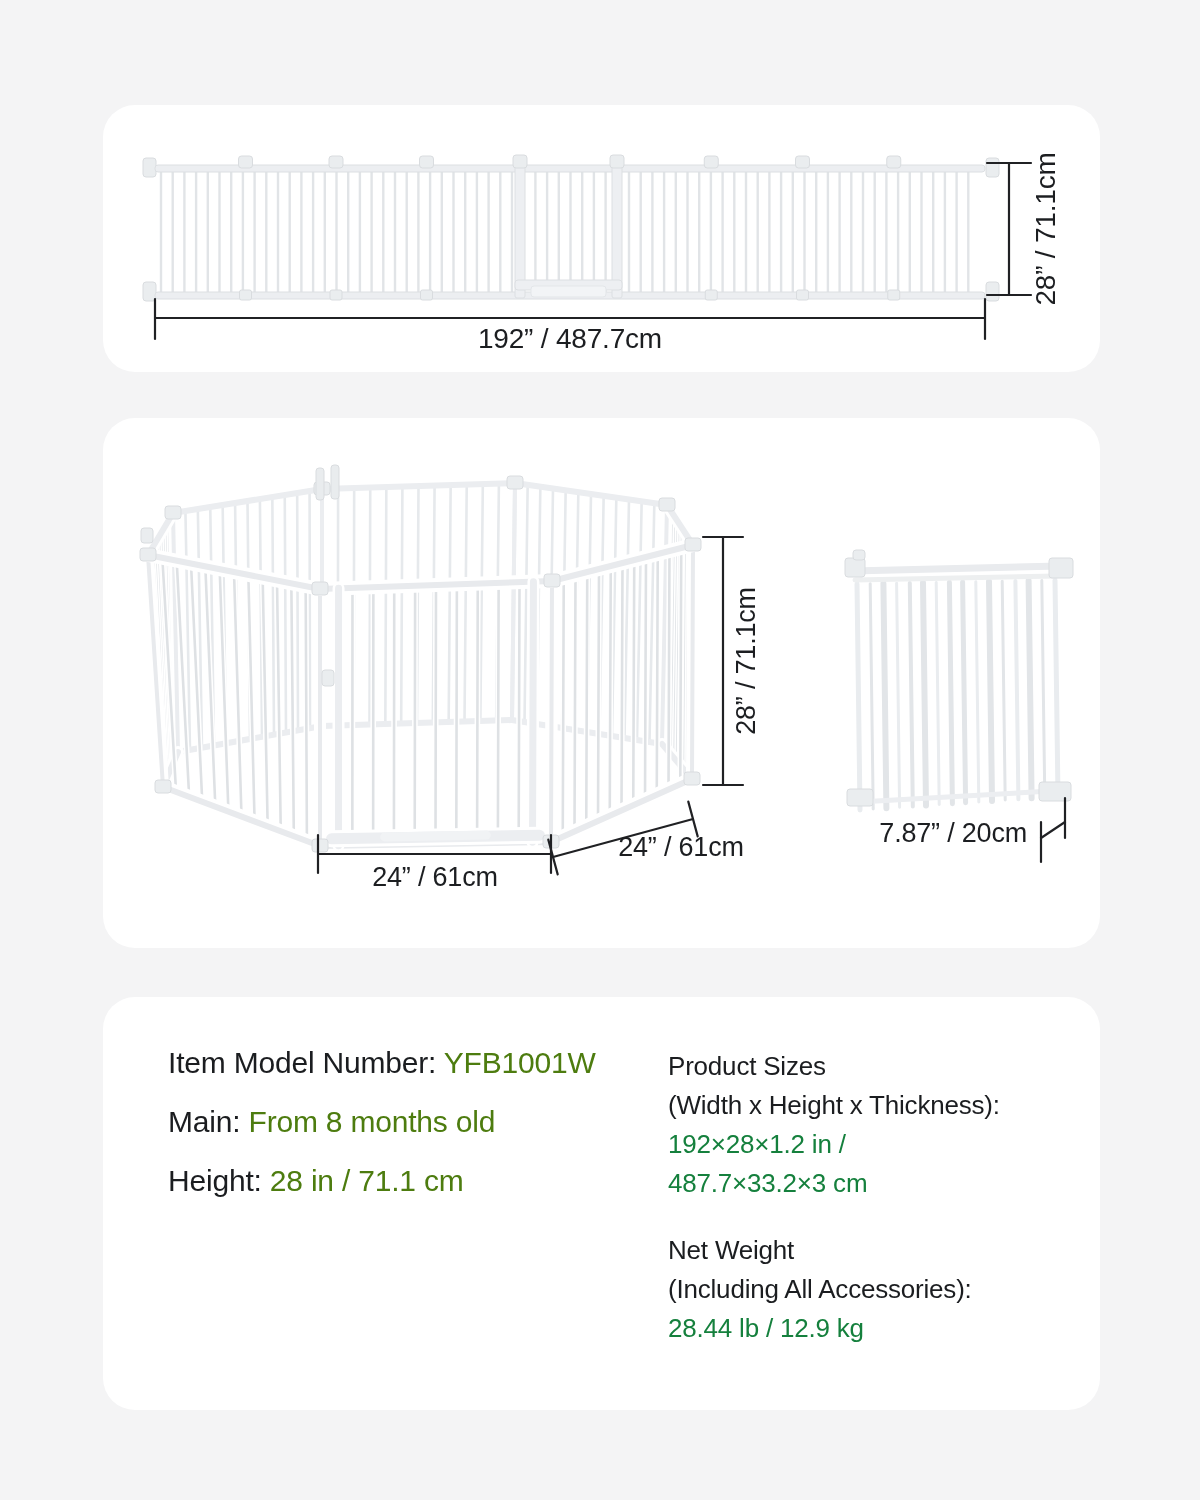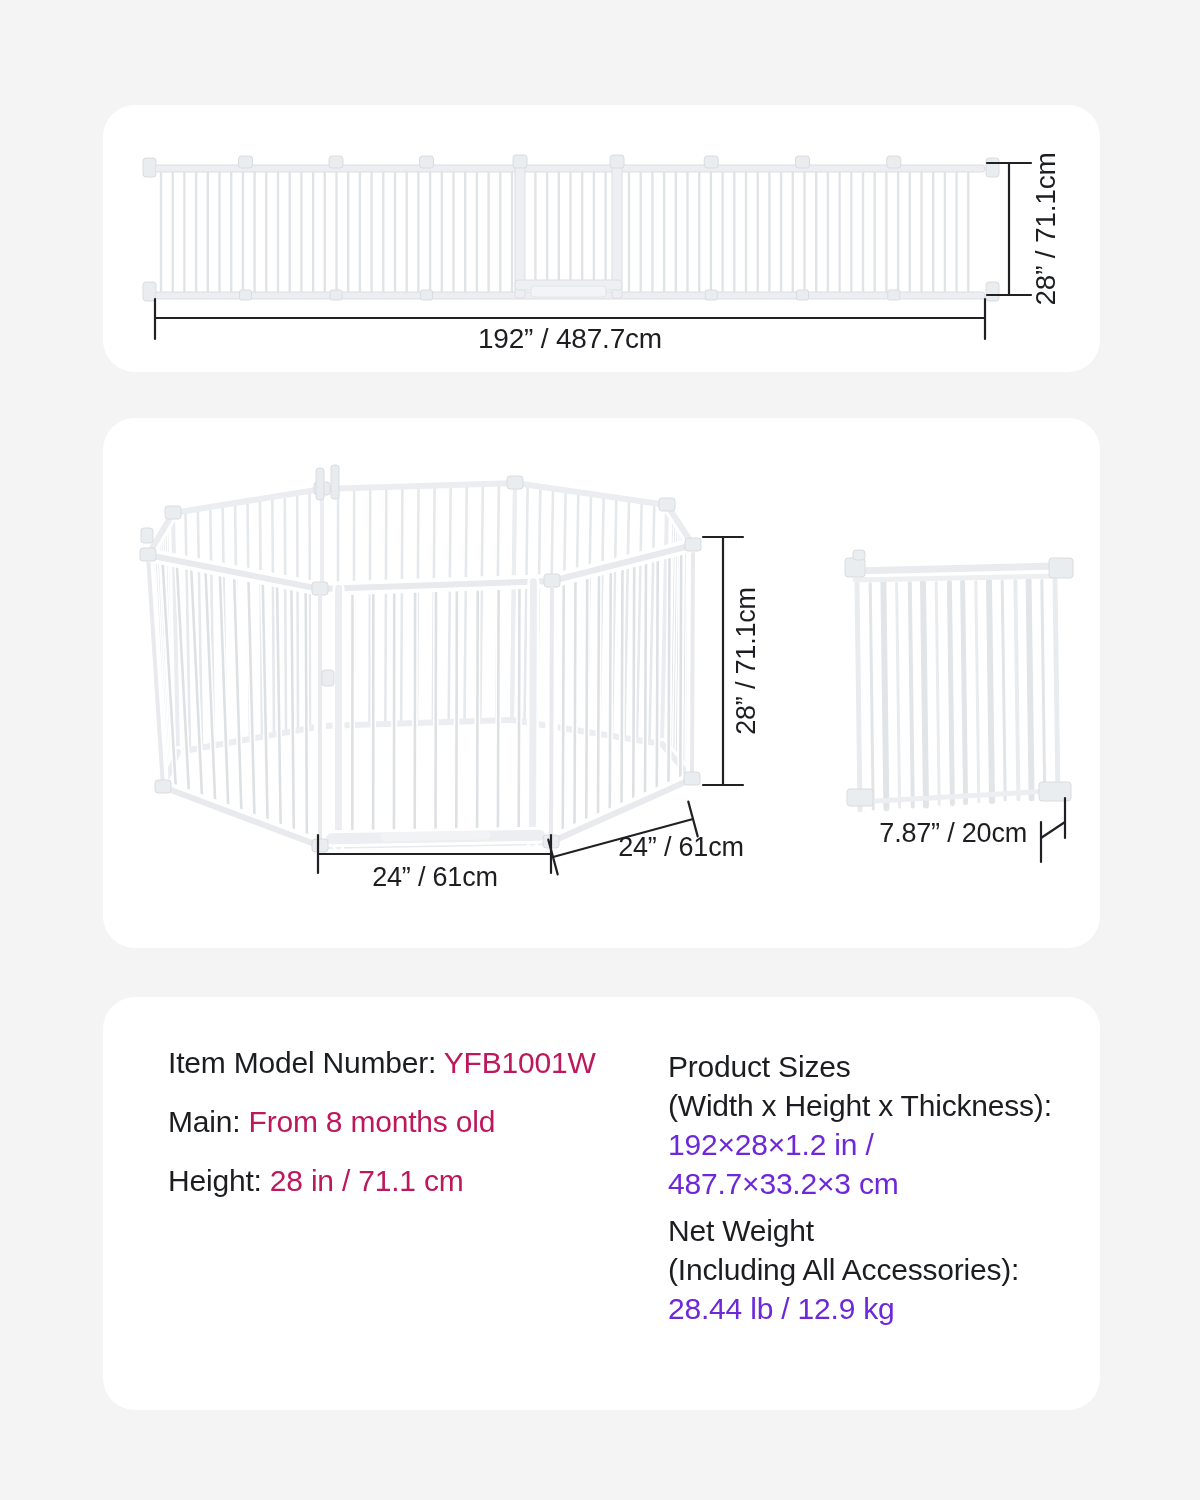--- a/index.html
+++ b/index.html
@@ -20,24 +20,24 @@
   text.dim {
     font-family:"Liberation Sans","DejaVu Sans",sans-serif;
     font-size:28px; font-weight:500; fill:#1C1E21; letter-spacing:-0.2px;
   }
   .card2 text.dim { font-size:27px; }
 
   .card3 { display:flex; padding:50px 40px 0 65px; }
   .spec-col-left  { width:500px; }
   .spec-col-right { flex:1; }
   .spec-line { font-size:30px; line-height:31px; color:#1B1D20; margin-bottom:28px; letter-spacing:-0.2px; }
-  .spec-line .v { color:#be185d; }
-  .spec-block { font-size:30px; line-height:39px; color:#1B1D20; letter-spacing:-0.2px; }
-  .spec-block .v { color:#6d28d9; }
-  .spec-block + .spec-block { margin-top:8px; }
+  .spec-line .v { color:#4d7c0f; }
+  .spec-block { font-size:26px; line-height:39px; color:#1B1D20; letter-spacing:-0.2px; }
+  .spec-block .v { color:#15803d; }
+  .spec-block + .spec-block { margin-top:28px; }
 </style>
 </head>
 <body>
 
 <div class="canvas">
 
   <div class="card card1">
     <svg viewBox="0 0 997 267">
       <g>
           <rect x="40" y="53" width="13" height="19" rx="3" fill="#EAEDEF" stroke="#D9DCDF" stroke-width="1"></rect>

